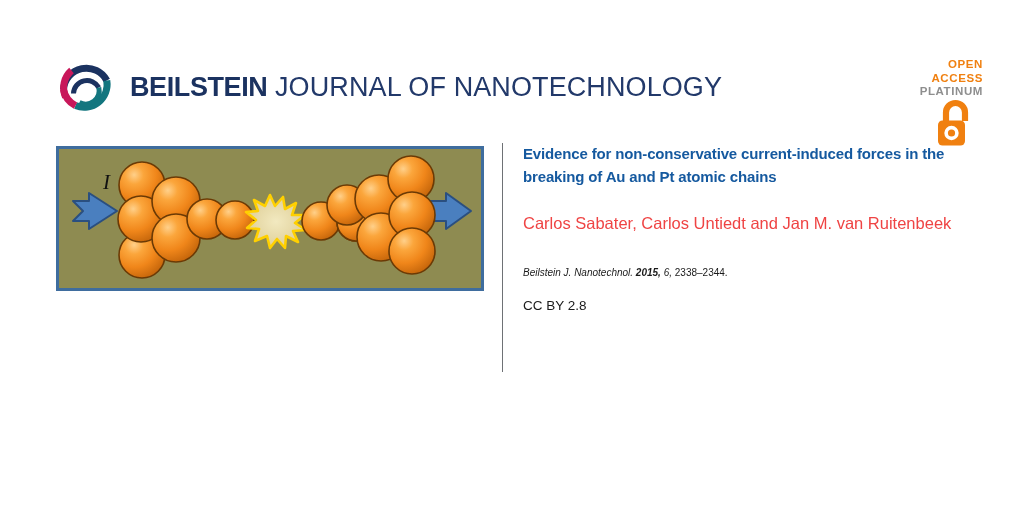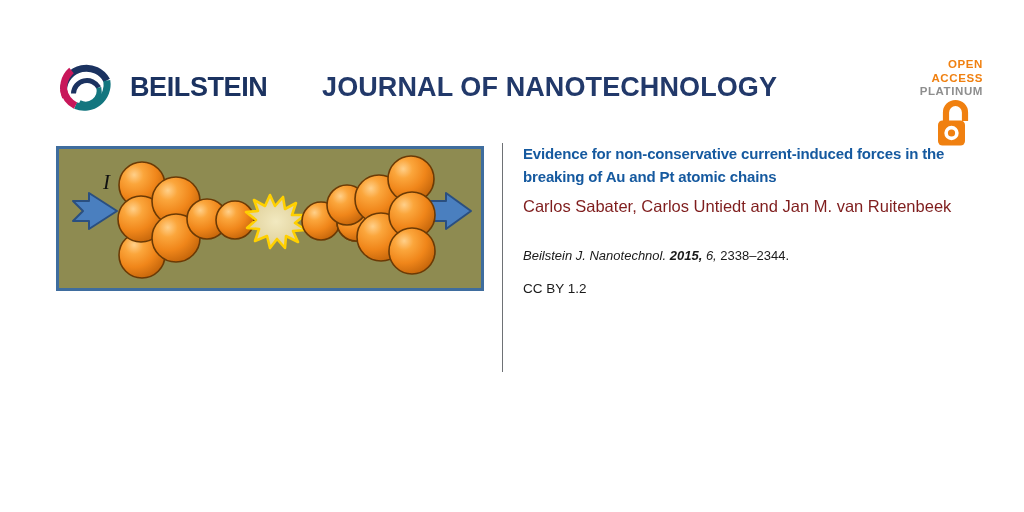--- a/index.html
+++ b/index.html
@@ -45,24 +45,23 @@
     color: #1B3260;
     font-size: 27px;
     letter-spacing: -0.2px;
   }
   #wordmark .wm-bold {
     font-weight: bold;
     letter-spacing: -0.4px;
     margin-top: 40px;
   }
   #wordmark .wm-light {
-    font-weight: bold;
+    font-weight: normal;
     color: #22396A;
     letter-spacing: 0.1px;
-    padding-left: 47px;
   }
 
   
   #oa-badge {
     position: absolute;
     right: 35px;
     top: 58px;
     height: 54px;
     display: flex;
     flex-direction: column;
@@ -115,29 +114,29 @@
   #article-title {
     color: #15599F;
     font-weight: bold;
     font-size: 15px;
     line-height: 22.5px;
     letter-spacing: -0.15px;
     margin: 0;
     padding: 0;
   }
   #article-authors {
-    color: #7f1d1d;
+    color: #ef4444;
     font-size: 16.5px;
     line-height: 22px;
-    margin-top: 7px;
+    margin-top: 24px;
   }
   #citation {
     margin-top: 30px;
     color: #1A1A1A;
-    font-size: 13px;
+    font-size: 10px;
     line-height: 18px;
   }
   #citation .cit-journal { font-style: italic; }
   #citation .cit-year { font-weight: bold; font-style: italic; }
   #citation .cit-vol { font-style: italic; }
   #doi-block {
     margin-top: 14px;
     color: #1A1A1A;
     font-size: 13.5px;
     line-height: 19px;
@@ -263,16 +262,16 @@
   <div id="article-authors">Carlos Sabater, Carlos Untiedt and Jan M. van Ruitenbeek</div>
 
   <div id="citation">
     <span class="cit-journal">Beilstein J. Nanotechnol.</span>
     <span class="cit-year">2015,</span>
     <span class="cit-vol">6,</span>
     <span class="cit-pages">2338–2344.</span>
   </div>
 
   <div id="doi-block">
-    <div>CC BY 1.2</div>
+    <div>CC BY 2.8</div>
   </div>
 
 </div>
 
 </body></html>

